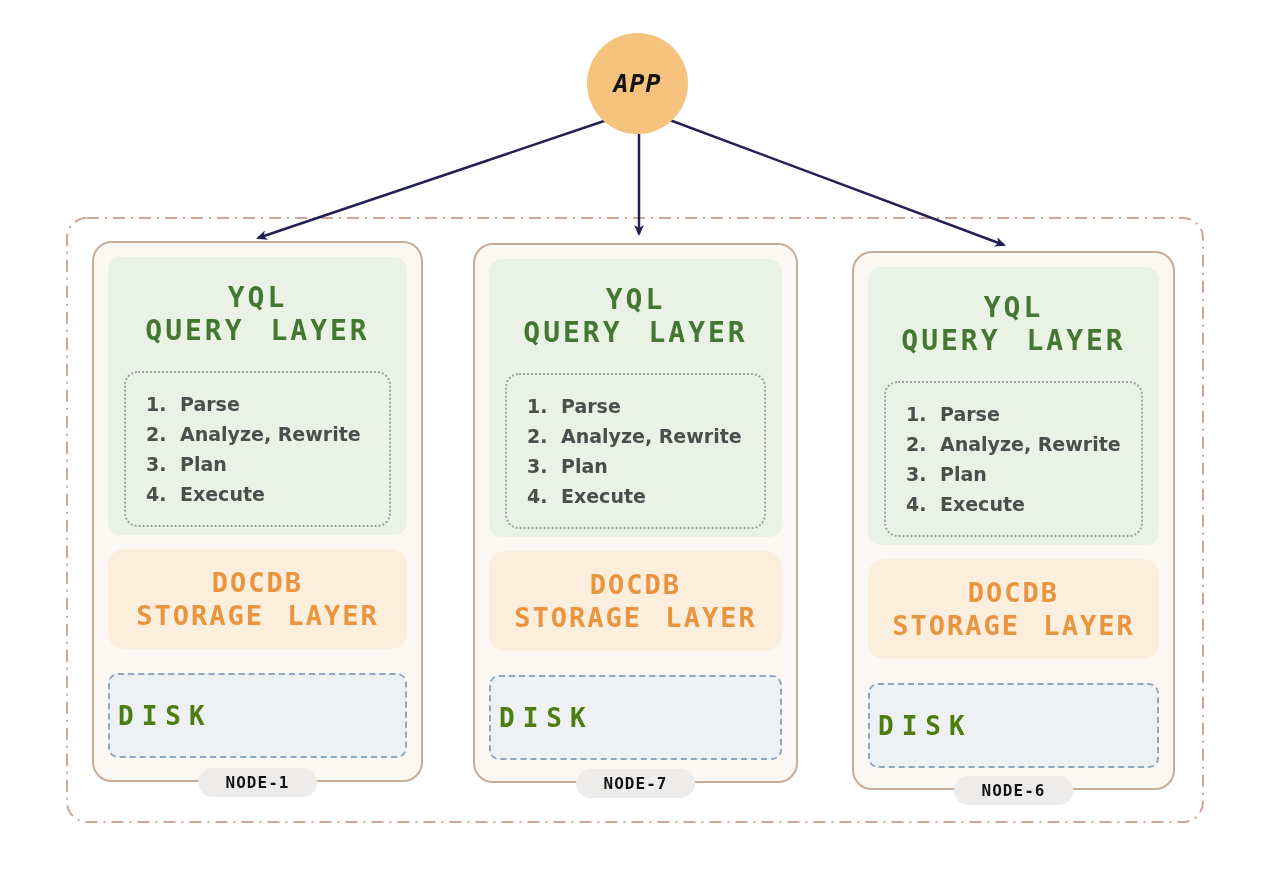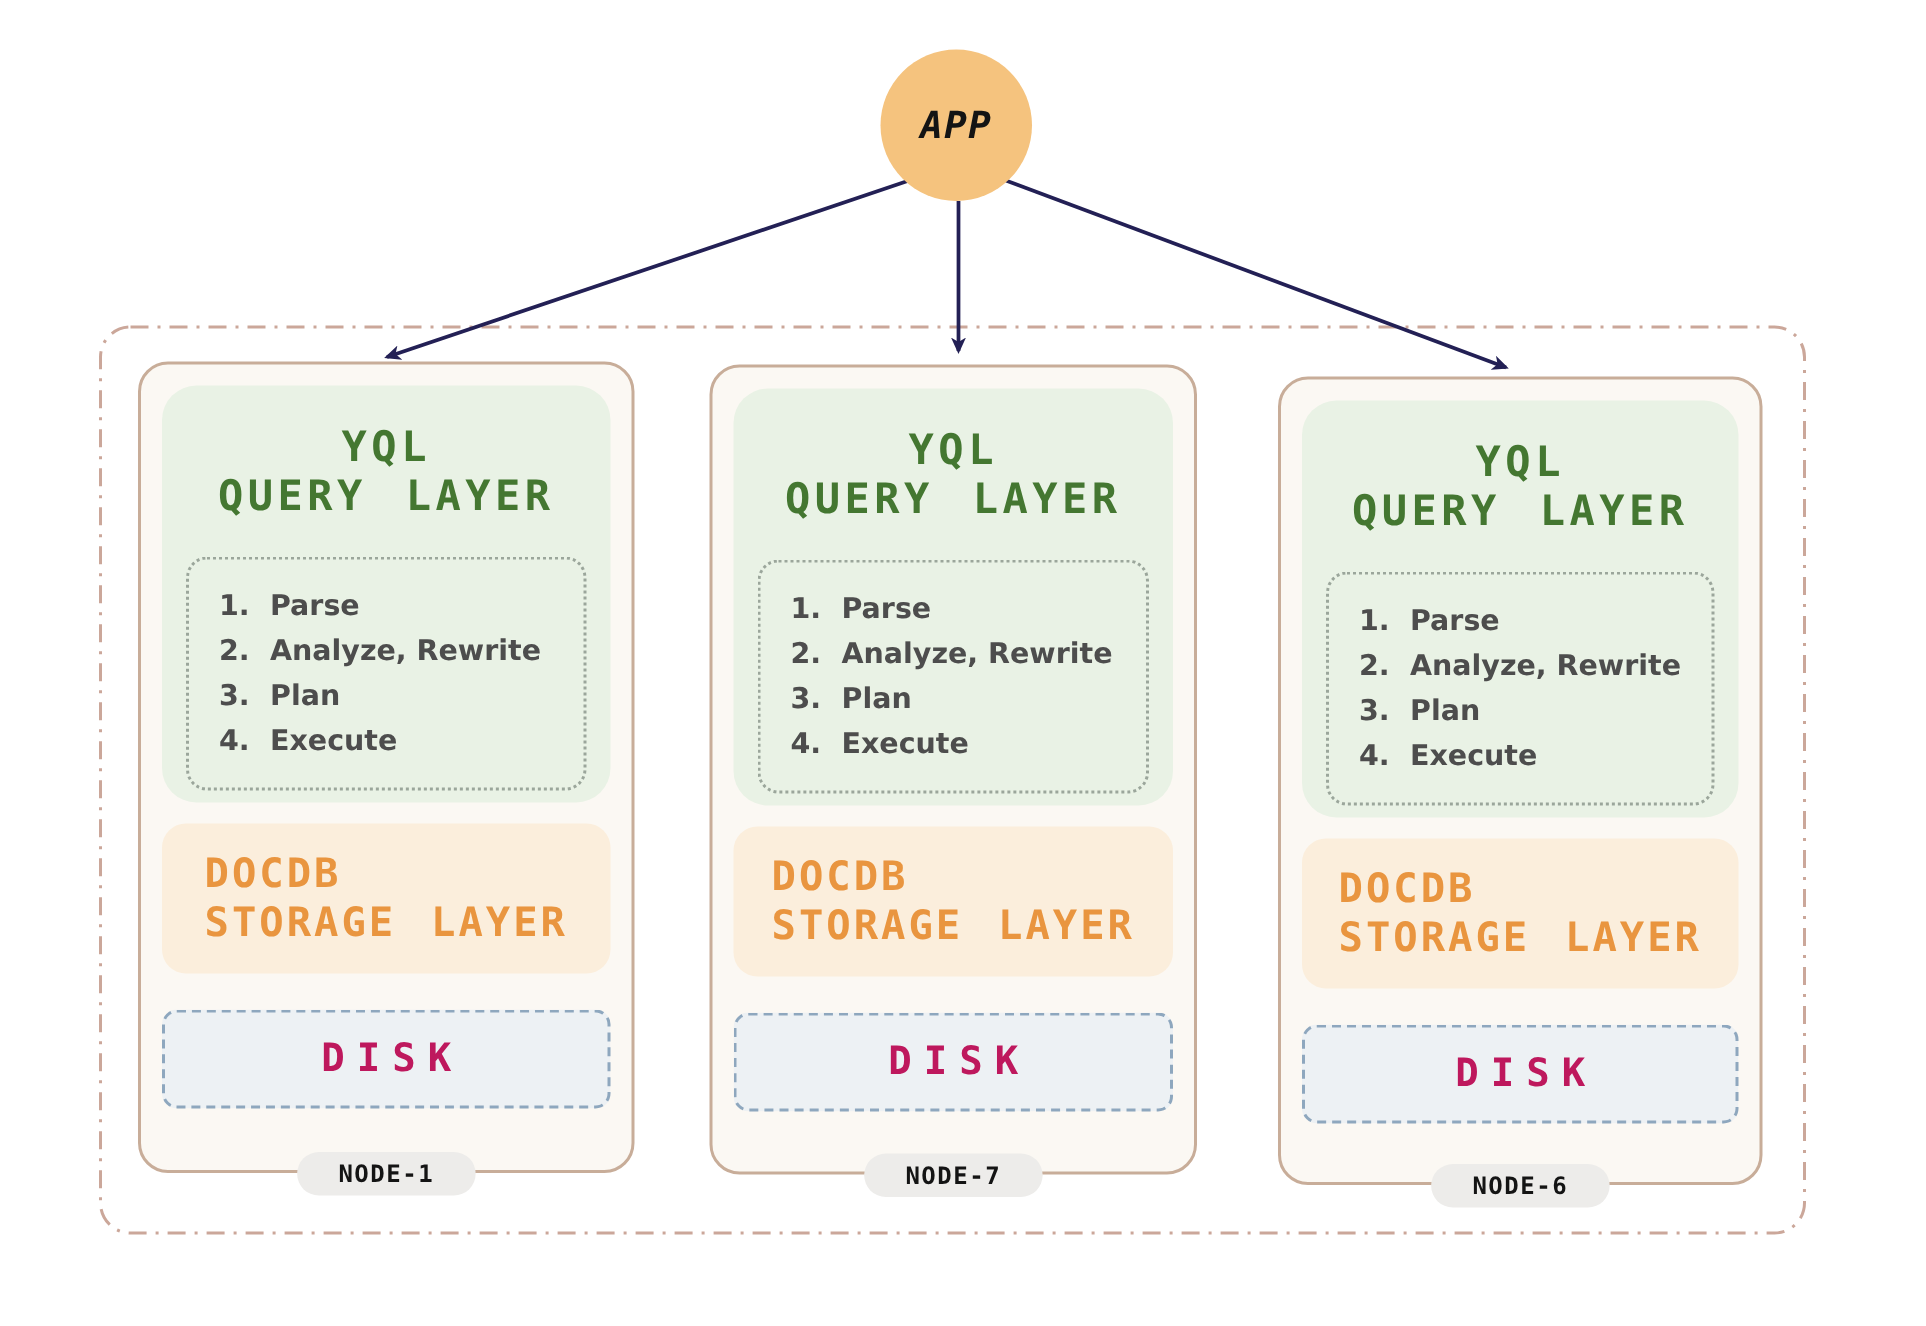--- a/index.html
+++ b/index.html
@@ -39,21 +39,21 @@
     border: 2px solid #c8ad99;
     border-radius: 20px;
     padding: 14px 14px 0 14px;
   }
   .node-1 { left: 92px;  top: 241px; width: 331px; height: 541px; }
   .node-2 { left: 473px; top: 243px; width: 325px; height: 540px; }
   .node-3 { left: 852px; top: 251px; width: 323px; height: 539px; }
 
   .layer-green {
     background: #e9f2e5;
-    border-radius: 23px;
+    border-radius: 13px;
     height: 278px;
     padding-top: 24px;
     text-align: center;
   }
   .layer-title {
     font-family: "DejaVu Sans Mono", "Liberation Mono", monospace;
     font-weight: bold;
     font-size: 28px; line-height: 33px;
     letter-spacing: 3px; word-spacing: 6px;
     color: #447731;
@@ -73,41 +73,41 @@
   }
   .step-num { width: 34px; flex: none; }
 
   .layer-storage {
     background: #fbeedc;
     border-radius: 16px;
     margin-top: 14px;
     height: 100px;
     display: flex; flex-direction: column;
     align-items: center; justify-content: center;
-    text-align: left;
+    text-align: center;
   }
   .storage-title {
     font-family: "DejaVu Sans Mono", "Liberation Mono", monospace;
     font-weight: bold;
     font-size: 27px; line-height: 33px;
     letter-spacing: 2px; word-spacing: 5px;
     color: #e9953f;
   }
 
   .disk-box {
     background: #edf1f4;
     border: 2px dashed #8ea7be;
     border-radius: 10px;
     margin-top: 24px;
-    height: 66px;
-    display: flex; align-items: center; justify-content: center;
+    height: 85px;
+    display: flex; align-items: center; justify-content: flex-start;
     font-family: "DejaVu Sans Mono", "Liberation Mono", monospace;
     font-weight: bold; font-size: 26px;
     letter-spacing: 8px; text-indent: 8px;
-    color: #be185d;
+    color: #4d7c0f;
   }
 
   .node-pill {
     position: absolute;
     left: 50%; bottom: -17px;
     transform: translateX(-50%);
     background: #edecea;
     border-radius: 17px;
     padding: 5px 28px;
     font-family: "DejaVu Sans Mono", "Liberation Mono", monospace;

